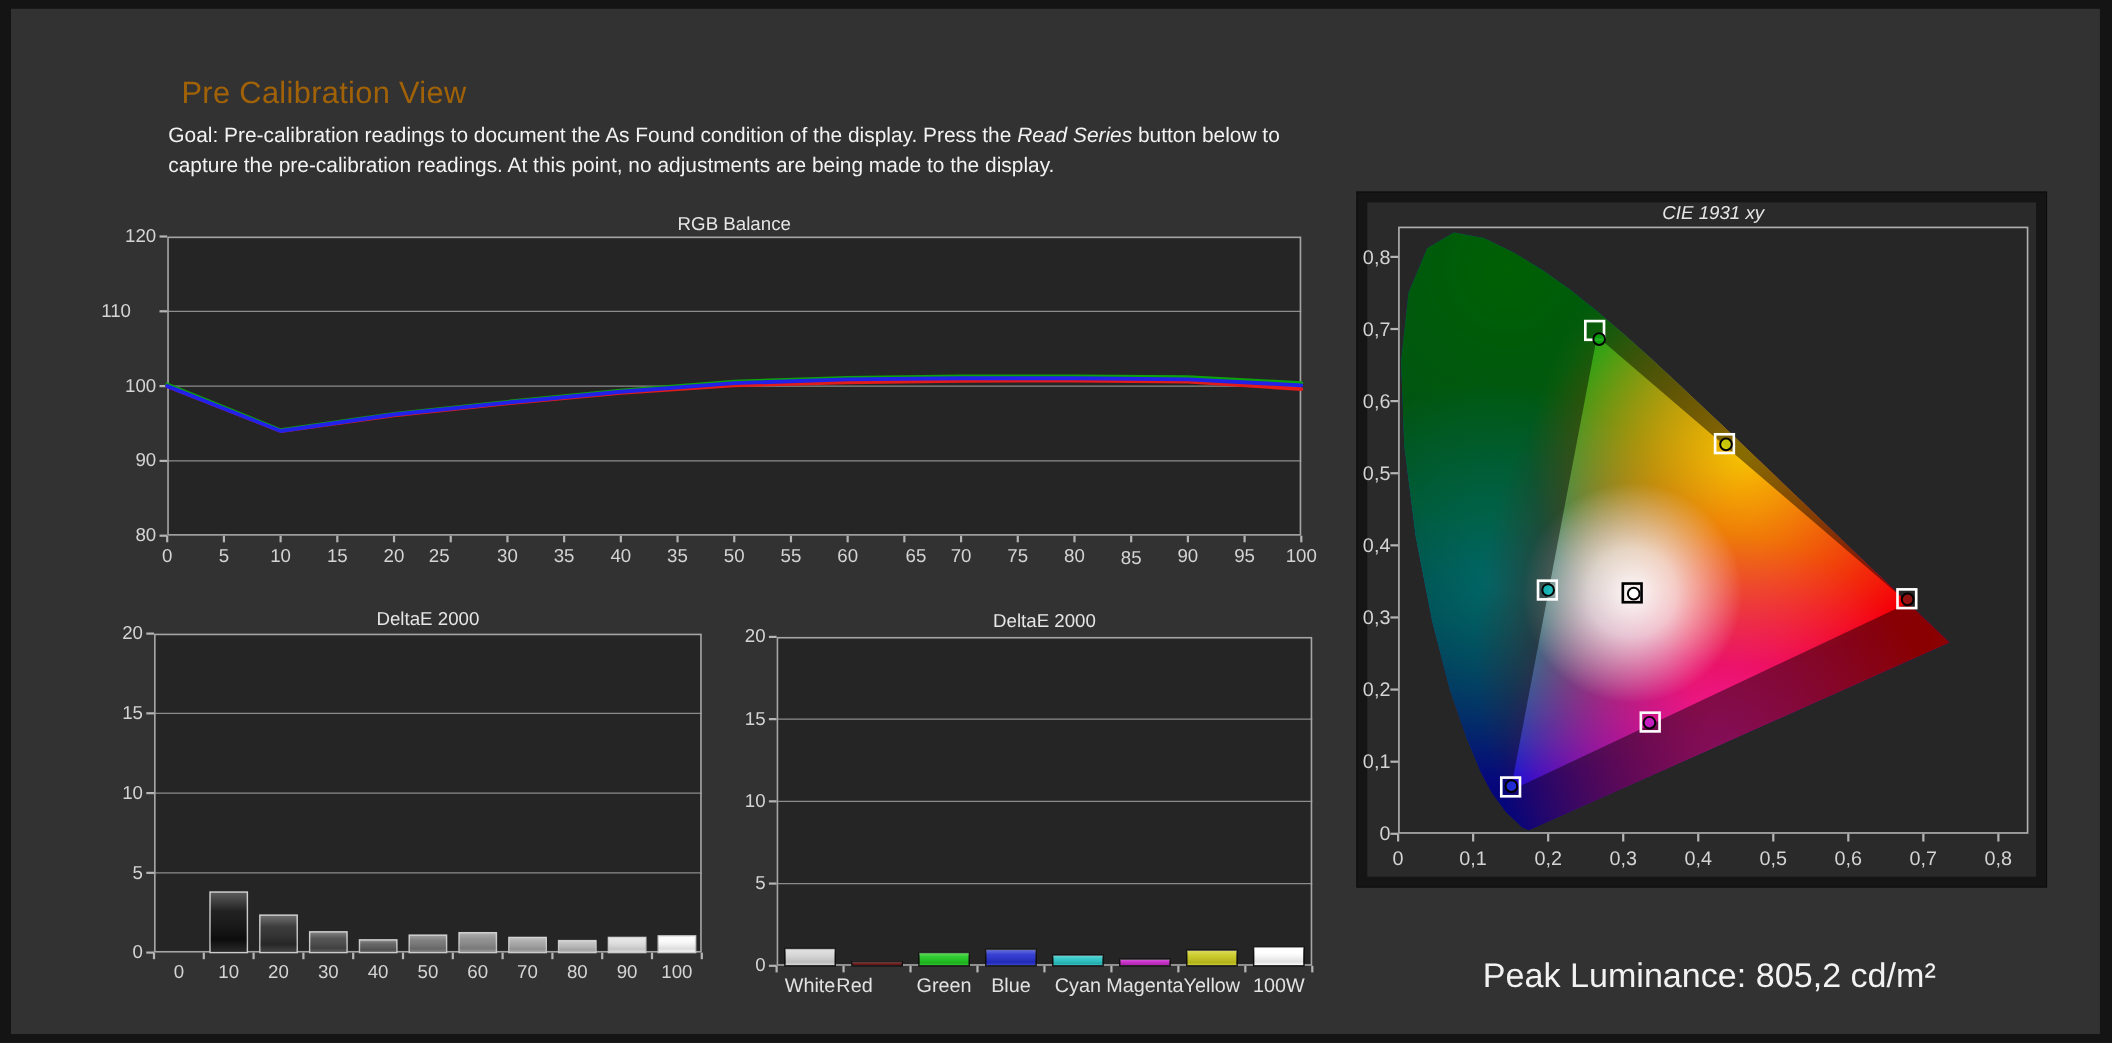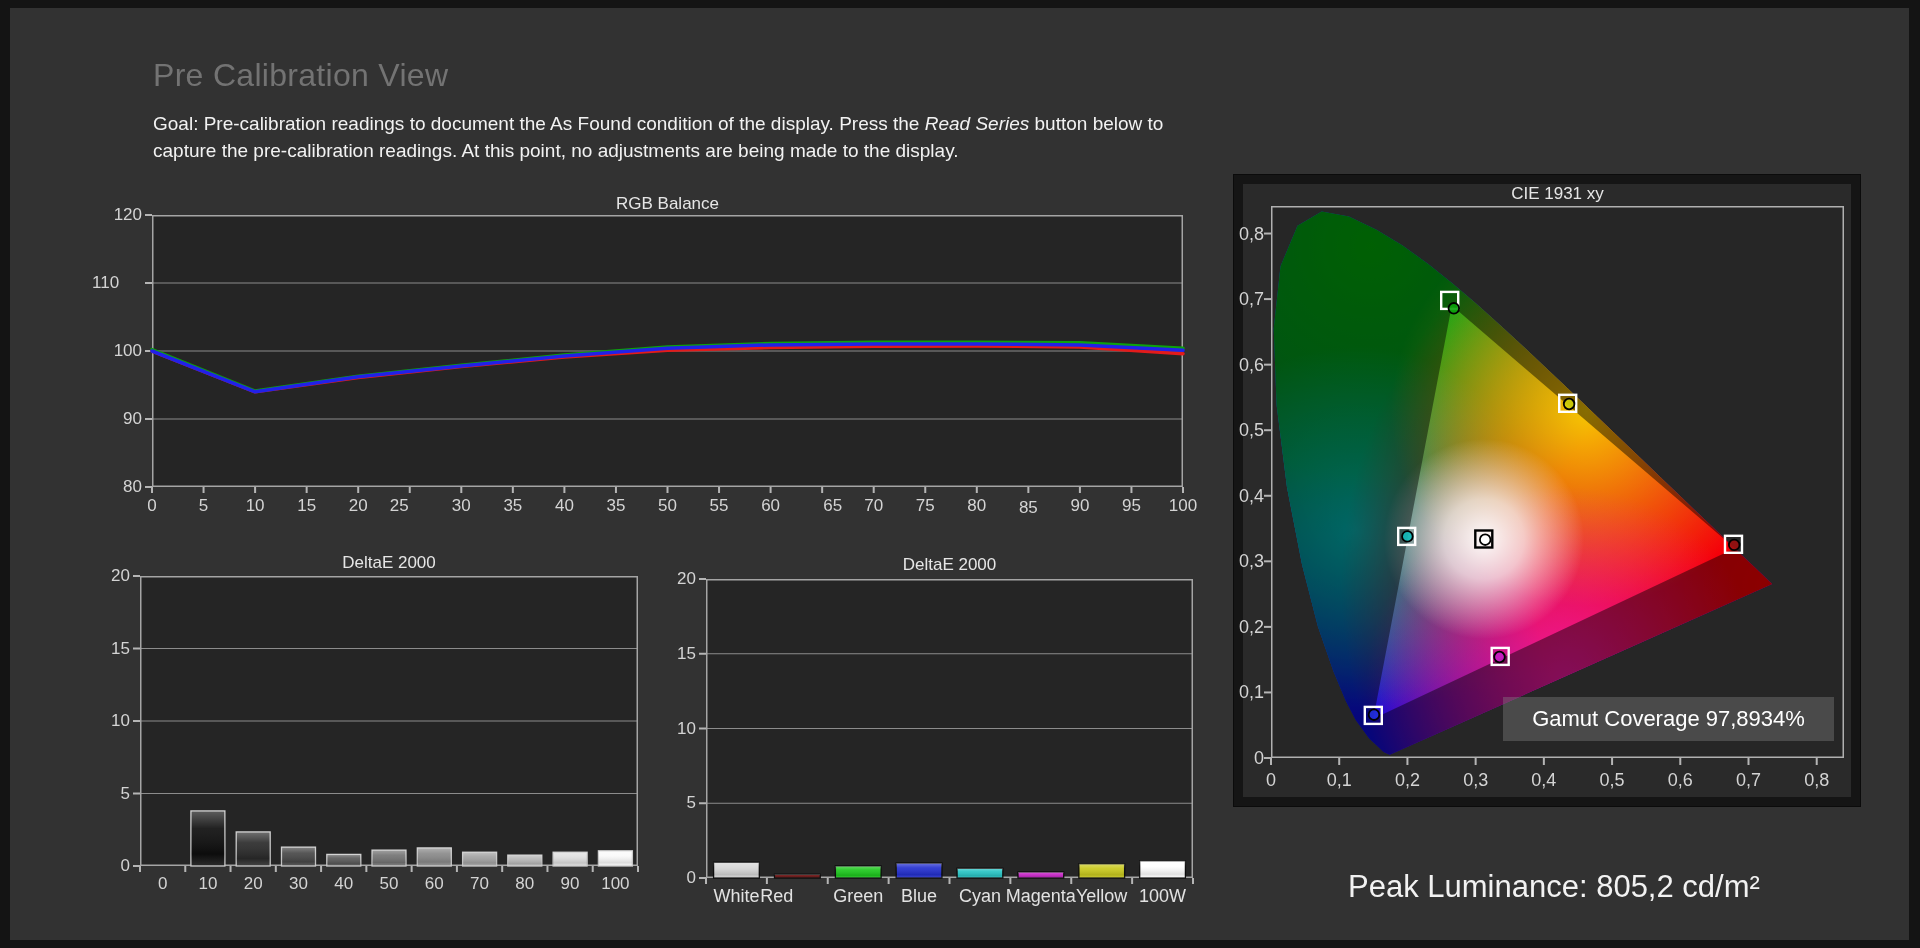--- a/index.html
+++ b/index.html
@@ -3,39 +3,39 @@
 <meta charset="utf-8">
 <style>
   html,body{margin:0;padding:0;}
   body{
     width:1920px;height:948px;position:relative;overflow:hidden;
     background:#141414;
     font-family:"Liberation Sans", sans-serif;
   }
   .page-bg{position:absolute;left:10px;top:8px;width:1899px;height:932px;background:#323232;}
   h1.page-title{
-    position:absolute;left:153px;top:57px;margin:0;
-    font-size:32px;font-weight:normal;color:#737373;letter-spacing:0.3px;
+    position:absolute;left:153px;top:57px;margin:12px;
+    font-size:28px;font-weight:normal;color:#a16207;letter-spacing:0.3px;
   }
   .goal{
     position:absolute;left:153px;top:110px;margin:0;
     font-size:19px;line-height:27px;color:#f2f2f2;
   }
   .goal em{font-style:italic;}
   section{position:absolute;}
   #rgb-chart{left:92px;top:188px;width:1160px;height:340px;}
   #de-gray{left:80px;top:548px;width:612px;height:372px;}
   #de-color{left:646px;top:548px;width:628px;height:382px;}
   #cie-chart{left:1234px;top:175px;width:626px;height:631px;background:#151515;box-shadow:0 0 0 1px #0b0b0b;}
   .cie-inner{position:absolute;left:9px;top:9px;right:9px;bottom:9px;background:#2a2a2a;}
   .chart-title{position:absolute;text-align:center;font-size:17px;color:#e6e6e6;}
   #rgb-chart .chart-title{left:60px;top:6px;width:1031px;}
   #de-gray .chart-title{left:60px;top:5px;width:498px;}
   #de-color .chart-title{left:60px;top:7px;width:487px;}
-  #cie-chart .chart-title{left:37px;top:9px;width:573px;}
+  #cie-chart .chart-title{left:37px;top:9px;width:573px;font-style:italic;}
   .plot{position:absolute;background:#252525;}
   #rgb-chart .plot{left:60px;top:27px;width:1031px;height:272px;}
   #de-gray .plot{left:60px;top:28px;width:498px;height:290px;}
   #de-color .plot{left:60px;top:31px;width:487px;height:299px;}
   #cie-chart .plot{left:37px;top:31px;width:573px;height:552px;background:#262626;}
   .plot svg{position:absolute;left:0;top:0;overflow:visible;}
   .tick-label{position:absolute;font-size:17px;color:#d4d4d4;white-space:nowrap;}
   .cat-label{position:absolute;font-size:18px;color:#e2e2e2;white-space:nowrap;}
   #cie-chart .tick-label{font-size:18px;}
   .gamut-label{
@@ -332,21 +332,20 @@
         <line x1="-7" y1="420.88361045130637" x2="0" y2="420.88361045130637" stroke="#b5b5b5" stroke-width="2"></line>
         <line x1="-7" y1="355.3254156769596" x2="0" y2="355.3254156769596" stroke="#b5b5b5" stroke-width="2"></line>
         <line x1="-7" y1="289.7672209026128" x2="0" y2="289.7672209026128" stroke="#b5b5b5" stroke-width="2"></line>
         <line x1="-7" y1="224.20902612826603" x2="0" y2="224.20902612826603" stroke="#b5b5b5" stroke-width="2"></line>
         <line x1="-7" y1="158.65083135391922" x2="0" y2="158.65083135391922" stroke="#b5b5b5" stroke-width="2"></line>
         <line x1="-7" y1="93.09263657957246" x2="0" y2="93.09263657957246" stroke="#b5b5b5" stroke-width="2"></line>
         <line x1="-7" y1="27.534441805225583" x2="0" y2="27.534441805225583" stroke="#b5b5b5" stroke-width="2"></line>
         <rect x="0.75" y="0.75" width="571.5" height="550.5" fill="none" stroke="#b0b0b0" stroke-width="1.5"></rect>
       </svg>
     </div>
-  <div class="gamut-label">Gamut Coverage 97,8934%</div>
 <div class="tick-label" style="left: 0px; top: 573px; width: 30px; text-align: right;">0</div>
     <div class="tick-label" style="left: 0px; top: 507.442px; width: 30px; text-align: right;">0,1</div>
     <div class="tick-label" style="left: 0px; top: 441.884px; width: 30px; text-align: right;">0,2</div>
     <div class="tick-label" style="left: 0px; top: 376.325px; width: 30px; text-align: right;">0,3</div>
     <div class="tick-label" style="left: 0px; top: 310.767px; width: 30px; text-align: right;">0,4</div>
     <div class="tick-label" style="left: 0px; top: 245.209px; width: 30px; text-align: right;">0,5</div>
     <div class="tick-label" style="left: 0px; top: 179.651px; width: 30px; text-align: right;">0,6</div>
     <div class="tick-label" style="left: 0px; top: 114.093px; width: 30px; text-align: right;">0,7</div>
     <div class="tick-label" style="left: 0px; top: 48.5344px; width: 30px; text-align: right;">0,8</div>
     <div class="tick-label" style="left: 12px; top: 595px; width: 50px; text-align: center;">0</div>

